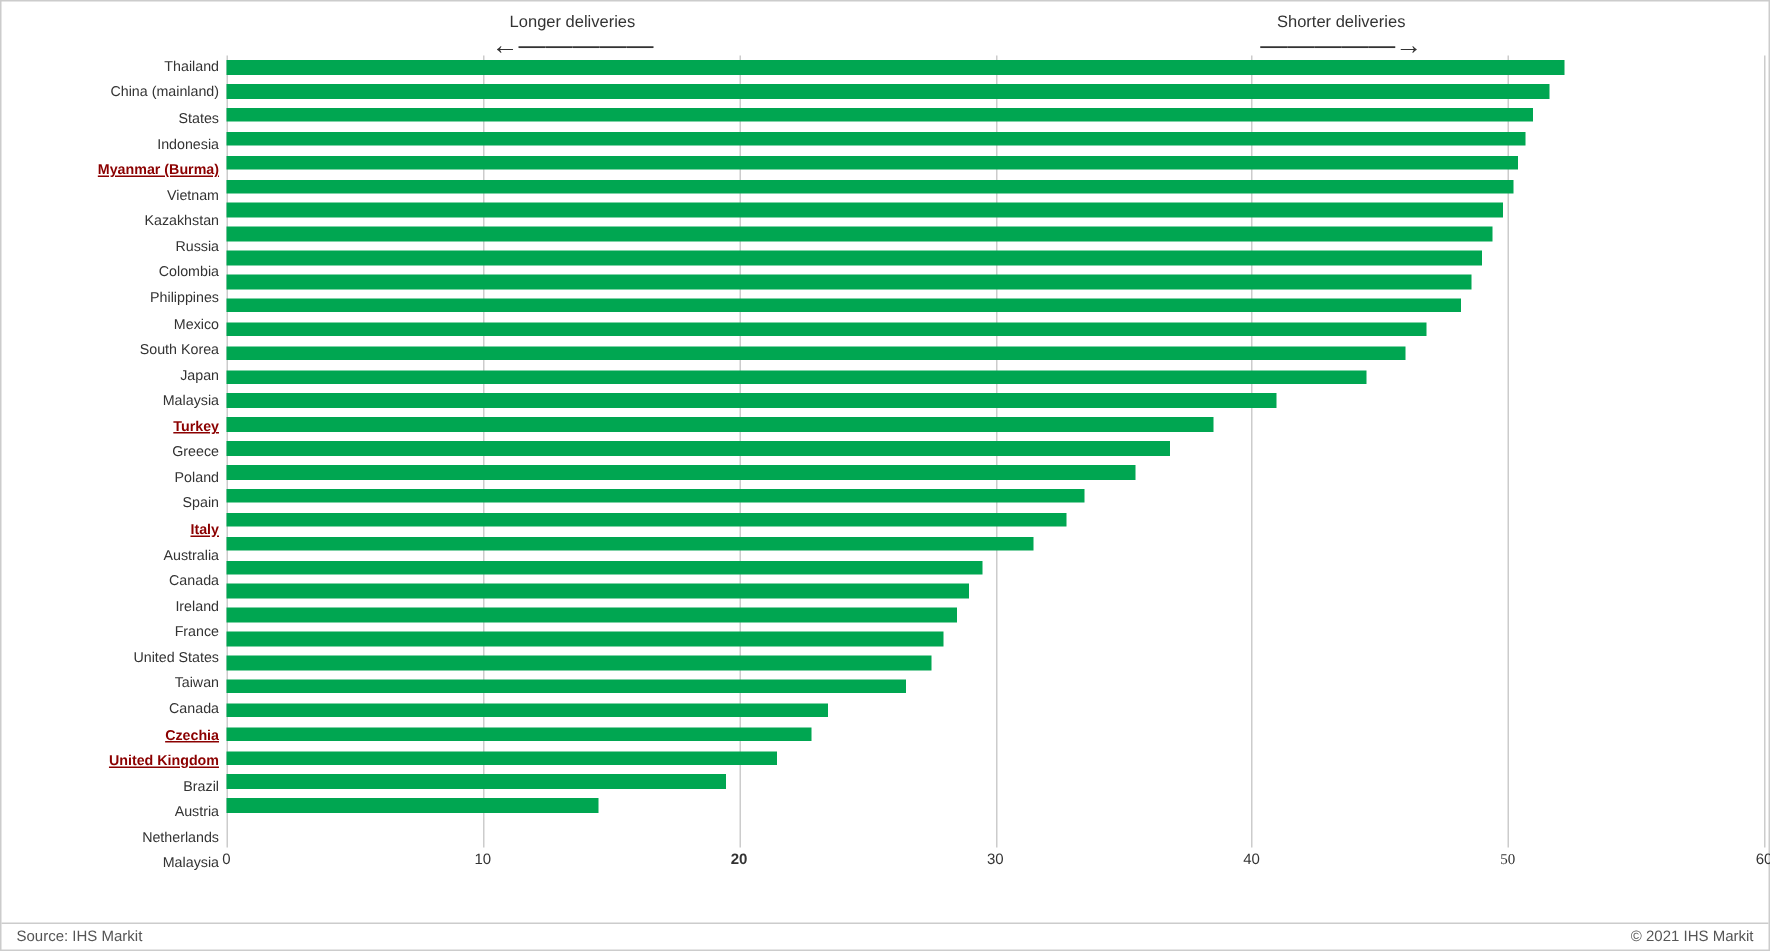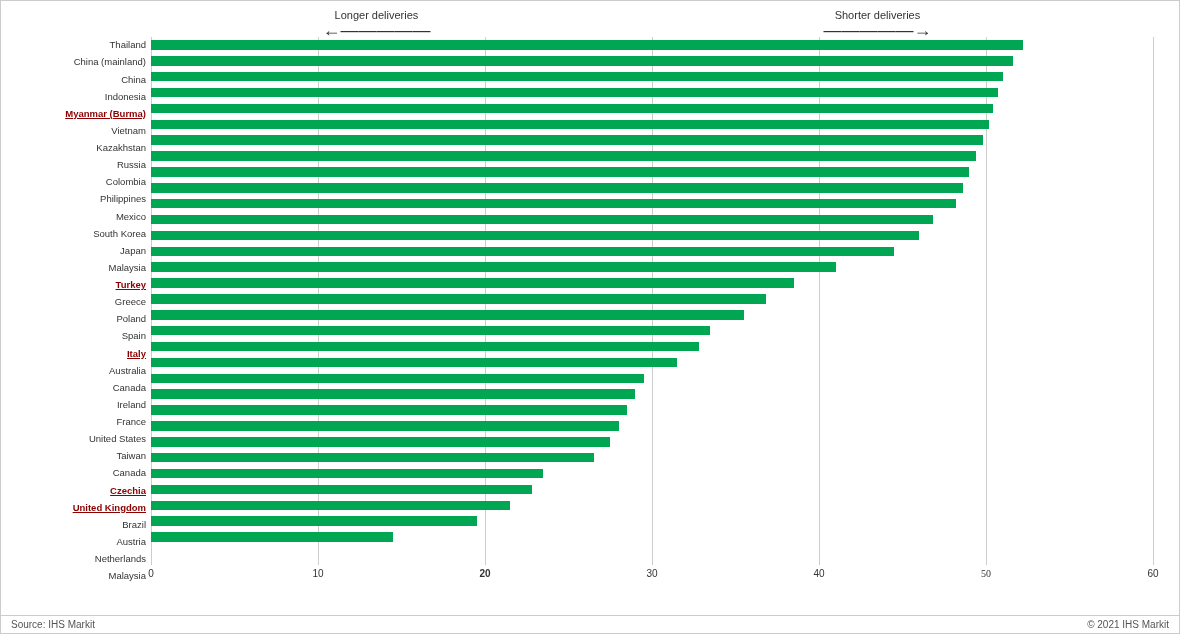--- a/index.html
+++ b/index.html
@@ -23,21 +23,21 @@
       color: #fff;
       font-size: 13px;
       font-weight: bold;
       padding: 6px 10px;
       flex-shrink: 0;
     }
     .chart-body {
       flex: 1;
       display: flex;
       flex-direction: column;
-      padding: 8px 26px 30px 10px;
+      padding: 8px 3px 30px 10px;
       position: relative;
     }
     .annotation-row {
       display: flex;
       margin-left: 140px;
       height: 28px;
       position: relative;
       flex-shrink: 0;
     }
     .annotation-longer {
@@ -168,21 +168,21 @@
       </div>
       <div class="annotation-shorter">
         <span>Shorter deliveries</span>
         <span class="arrow-shorter">—————→</span>
       </div>
     </div>
     <div class="bars-area">
       <div class="y-labels" id="y-labels-container">
           <div class="y-label">Thailand</div>
           <div class="y-label">China (mainland)</div>
-          <div class="y-label">China</div>
+          <div class="y-label">States</div>
           <div class="y-label">Indonesia</div>
           <div class="y-label highlight">Myanmar (Burma)</div>
           <div class="y-label">Vietnam</div>
           <div class="y-label">Kazakhstan</div>
           <div class="y-label">Russia</div>
           <div class="y-label">Colombia</div>
           <div class="y-label">Philippines</div>
           <div class="y-label">Mexico</div>
           <div class="y-label">South Korea</div>
           <div class="y-label">Japan</div>

